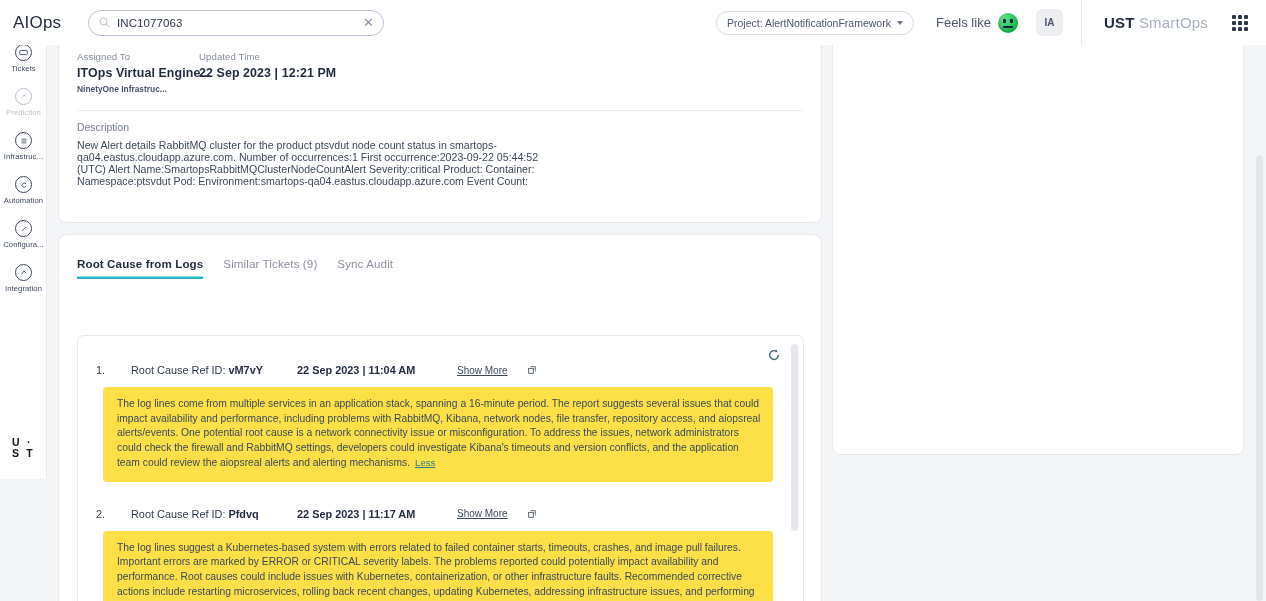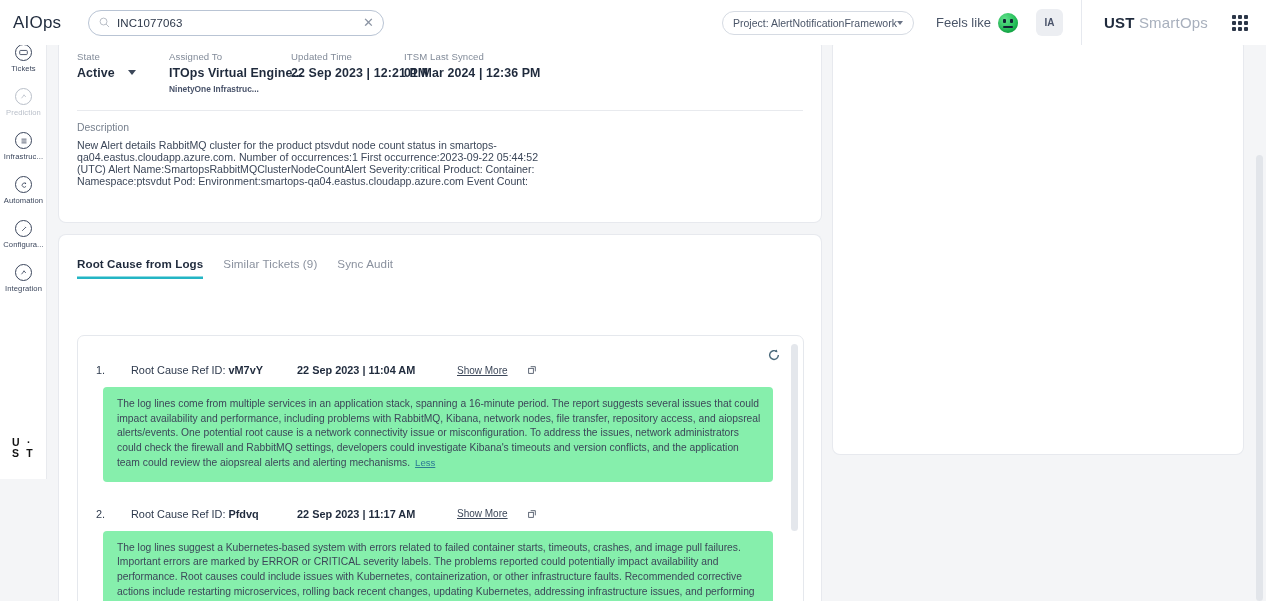--- a/index.html
+++ b/index.html
@@ -39,21 +39,21 @@
   }
   .search-clear {
     flex: 0 0 auto; font-size: 13px; color: #8b94a3;
     line-height: 1; cursor: pointer;
   }
   .topbar-right {
     margin-left: auto; display: flex; align-items: center; height: 45px;
   }
   .project-pill {
     height: 24px; border: 1px solid #d6dbe3; border-radius: 12px;
-    display: flex; align-items: center; 
+    display: flex; align-items: center; gap: 6px;
     padding: 0 10px; font-size: 10.5px; color: #4a5568;
   }
   .chev { width:0;height:0;border-left:3.5px solid transparent;border-right:3.5px solid transparent;border-top:4px solid #6b7486;}
   .feels {
     display: flex; align-items: center; gap: 7px;
     margin-left: 22px; font-size: 13px; color: #4a5568;
   }
   .emoji-face {
     width: 20px; height: 20px; border-radius: 50%;
     background: radial-gradient(circle at 35% 30%, #5fe08a, #19b84f 70%);
@@ -199,21 +199,21 @@
   .rc-num { width: 35px; }
   .rc-ref { width: 166px; }
   .rc-ref b { font-weight: bold; color:#1f2a3c; }
   .rc-date { width: 160px; font-weight: bold; color:#1f2a3c; }
   .rc-more {
     color: #3c4759; text-decoration: underline; font-size: 10px;
     display: inline-flex; align-items: center; gap: 20px; cursor: pointer;
   }
   .rc-body {
     margin: 11px 18px 0 25px;
-    background: #86efac; border-radius: 4px;
+    background: #fde047; border-radius: 4px;
     padding: 10px 12px 11px 14px;
     font-size: 10.3px; line-height: 14.7px; color: #3c4759;
     width: 670px;
   }
   .rc-less { color: #2d7d94; text-decoration: underline; font-size: 9.6px; cursor: pointer; margin-left: 5px; }
   .sb-thumb { position: absolute; background: #e4e7ec; border-radius: 4px; }
   .page-sb-thumb {
     position: absolute; right: 3px; top: 155px; width: 7px; height: 446px;
     background: #e2e5ea; border-radius: 4px; z-index: 25;
   }
@@ -338,44 +338,33 @@
     </div>
   </div>
 </div>
 
 <div class="main">
 
   <div class="card card-detail">
 
     <div class="fieldrow">
 
-      <div class="field" style="width:92px;">
-        <div class="field-lbl">State</div>
-        <div class="state-wrap">
-          <div class="field-val">Active</div>
-          <div class="chev-lg"></div>
-        </div>
-      </div>
 
       <div class="field" style="width:122px;">
         <div class="field-lbl">Assigned To</div>
         <div class="field-val">ITOps Virtual Engine...</div>
         <div class="field-sub">NinetyOne Infrastruc...</div>
       </div>
 
 
       <div class="field" style="width:113px;">
         <div class="field-lbl">Updated Time</div>
         <div class="field-val">22 Sep 2023 | 12:21 PM</div>
       </div>
 
-      <div class="field" style="width:180px;">
-        <div class="field-lbl">ITSM Last Synced</div>
-        <div class="field-val">01 Mar 2024 | 12:36 PM</div>
-      </div>
     </div>
 
     <div class="divline"></div>
     <div class="desc-lbl">Description</div>
     <div class="desc-body">New Alert details RabbitMQ cluster for the product ptsvdut node count status in smartops-qa04.eastus.cloudapp.azure.com. Number of occurrences:1 First occurrence:2023-09-22 05:44:52 (UTC) Alert Name:SmartopsRabbitMQClusterNodeCountAlert Severity:critical Product: Container: Namespace:ptsvdut Pod: Environment:smartops-qa04.eastus.cloudapp.azure.com Event Count:</div>
   </div>
 
   <div class="card card-right"></div>
 
   <div class="card card-tabs">

